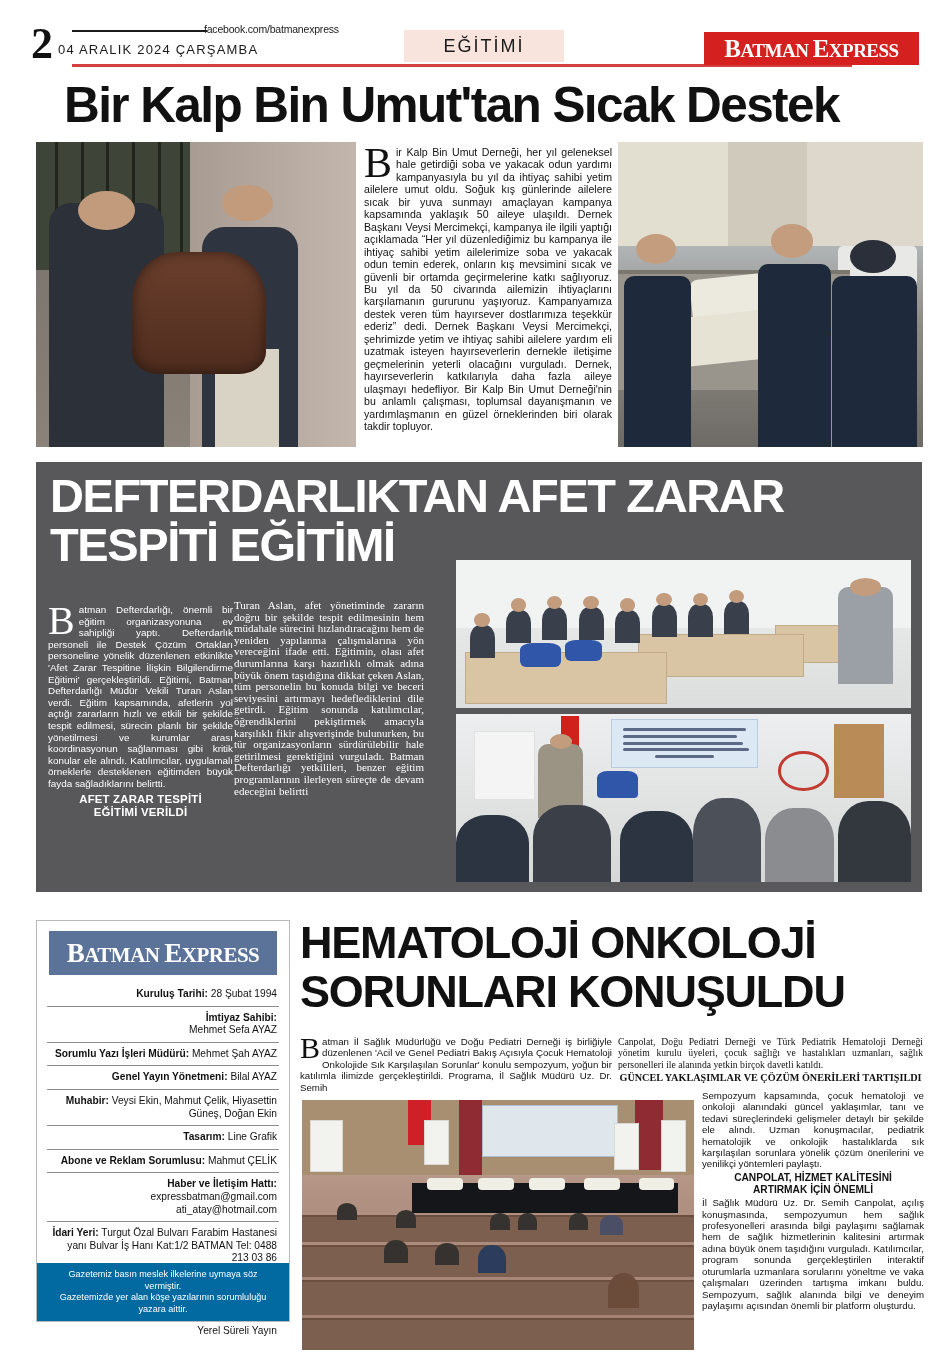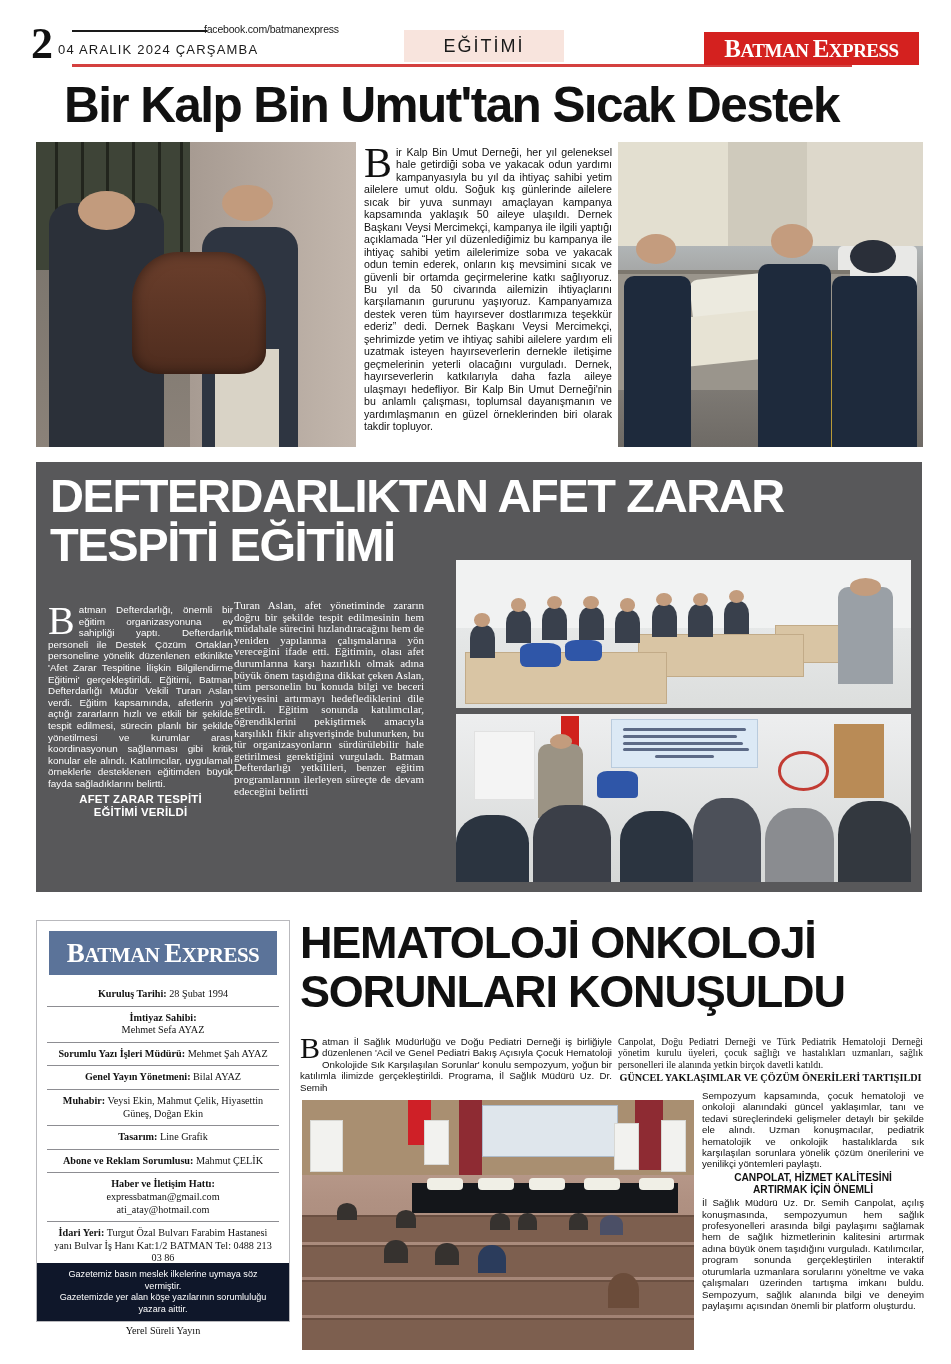--- a/index.html
+++ b/index.html
@@ -56,25 +56,25 @@
 
   
   .imprint{position:absolute;left:36px;top:920px;width:252px;height:400px;
      border:1px solid #b9b9bd;background:#fff;}
   .imp-logo{margin:10px 12px 0 12px;height:44px;background:#5b7399;position:relative;}
   .imp-logo .t{position:absolute;left:0;right:0;top:0;bottom:0;color:#fff;
      font-family:"Liberation Serif",serif;font-weight:700;font-size:27px;line-height:44px;
      text-align:center;letter-spacing:-.5px;}
   .imp-logo .t .sm{font-size:21px;}
   .imp-rows{margin:8px 10px 0 10px;}
-  .imp-row{border-bottom:1px solid #8d8d92;padding:5px 2px 5px 2px;text-align:center;
-     font-size:10.2px;line-height:12.6px;color:#111;font-family:Liberation Serif, serif;}
+  .imp-row{border-bottom:1px solid #8d8d92;padding:5px 2px 5px 2px;text-align:right;
+     font-size:10.2px;line-height:12.6px;color:#111;}
   .imp-row:last-child{border-bottom:none;}
   .imp-row b{font-weight:700;}
-  .imp-note{position:absolute;left:0;bottom:0;width:252px;background:#0f172a;color:#fff;
+  .imp-note{position:absolute;left:0;bottom:0;width:252px;background:#0369a1;color:#fff;
      font-size:9.1px;line-height:11.5px;text-align:center;padding:6px 16px;box-sizing:border-box;}
 
   
   .a3-h{position:absolute;left:300px;top:918px;width:625px;}
   .a3-h h2{margin:0;font-weight:700;font-size:45px;line-height:49px;letter-spacing:-1.2px;}
   .a3-lead1{position:absolute;left:300px;top:1036px;width:312px;font-size:9.7px;
      line-height:11.4px;text-align:justify;}
   .a3-lead2{position:absolute;left:618px;top:1036px;width:305px;font-size:9.7px;
      line-height:11.4px;text-align:justify;font-family:Liberation Serif, serif;}
   .a3-lead1 .dropcap{font-size:30px;line-height:22px;padding-right:2px;}

